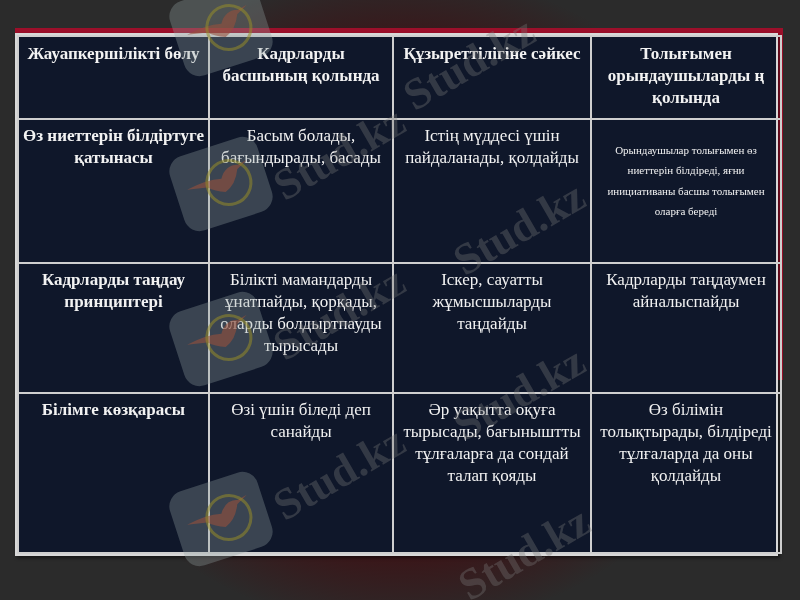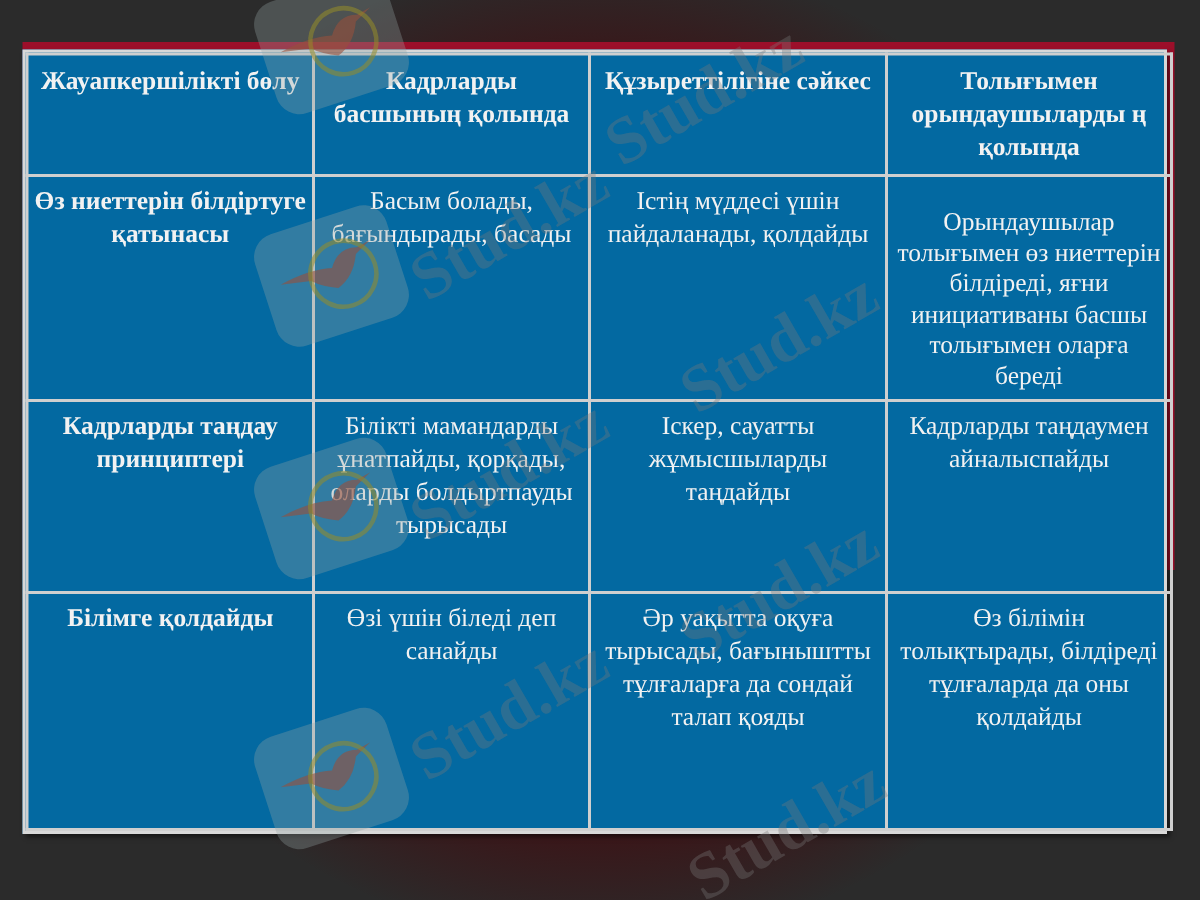--- a/index.html
+++ b/index.html
@@ -12,38 +12,38 @@
     position: absolute; left: 0; top: 0; width: 800px; height: 600px;
     background:
       radial-gradient(ellipse 360px 330px at 400px 300px, #6a0910 0%, #5a0710 40%, rgba(70,5,10,0.85) 65%, rgba(43,43,43,0) 100%);
   }
   .red-band {
     position: absolute; left: 15px; top: 28px; width: 768px; height: 352px;
     background: #9c0f2a;
   }
   .table-wrap {
     position: absolute; left: 15px; top: 33px; width: 763px; height: 523px;
-    background: #0369a1;
+    background: #0f172a;
     border: 2px solid #d8d8d8;
     box-sizing: border-box;
     box-shadow: 2px 2px 3px rgba(0,0,0,0.5);
   }
   table {
     border-collapse: collapse; width: 100%; height: 100%;
     table-layout: fixed; color: #f2f2f2;
   }
   td, th {
     border: 2px solid #cfcfcf;
     vertical-align: top; text-align: center;
     padding: 5px 4px 0 4px;
     font-size: 17px; line-height: 22px;
   }
   th { font-weight: bold; font-size: 17px; line-height: 22px; padding-top: 6px; }
   td.rowhead { font-weight: bold; }
-  td.small { font-size: 17px; line-height: 20.5px; padding-top: 20px; }
+  td.small { font-size: 11px; line-height: 20.5px; padding-top: 20px; }
   col.c1 { width: 191px; } col.c2 { width: 184px; } col.c3 { width: 198px; } col.c4 { width: 190px; }
   tr.r0 { height: 79px; } tr.r1 { height: 138px; margin-left: 48px; } tr.r2 { height: 125px; } tr.r3 { height: 153px; }
 
   
   .wm-logo {
     position: absolute; width: 92px; height: 78px;
     border-radius: 16px;
     background: rgba(150,165,165,0.32);
     transform: rotate(-18deg);
     pointer-events: none;
@@ -83,21 +83,21 @@
       <td>Істің мүддесі үшін пайдаланады, қолдайды</td>
       <td class="small">Орындаушылар толығымен өз ниеттерін білдіреді, яғни инициативаны басшы толығымен оларға береді</td>
     </tr>
     <tr class="r2">
       <td class="rowhead">Кадрларды таңдау принциптері</td>
       <td>Білікті мамандарды ұнатпайды, қорқады, оларды болдыртпауды тырысады</td>
       <td>Іскер, сауатты жұмысшыларды таңдайды</td>
       <td>Кадрларды таңдаумен айналыспайды</td>
     </tr>
     <tr class="r3">
-      <td class="rowhead">Білімге қолдайды</td>
+      <td class="rowhead">Білімге көзқарасы</td>
       <td>Өзі үшін біледі деп санайды</td>
       <td>Әр уақытта оқуға тырысады, бағыныштты тұлғаларға да сондай талап қояды</td>
       <td>Өз білімін толықтырады, білдіреді тұлғаларда да оны қолдайды</td>
     </tr>
   </tbody>
     </table>
 </div>
 
 <div class="wm-logo" style="left:175px; top:-10px;">
   <svg width="76" height="70" viewBox="0 0 76 70">

